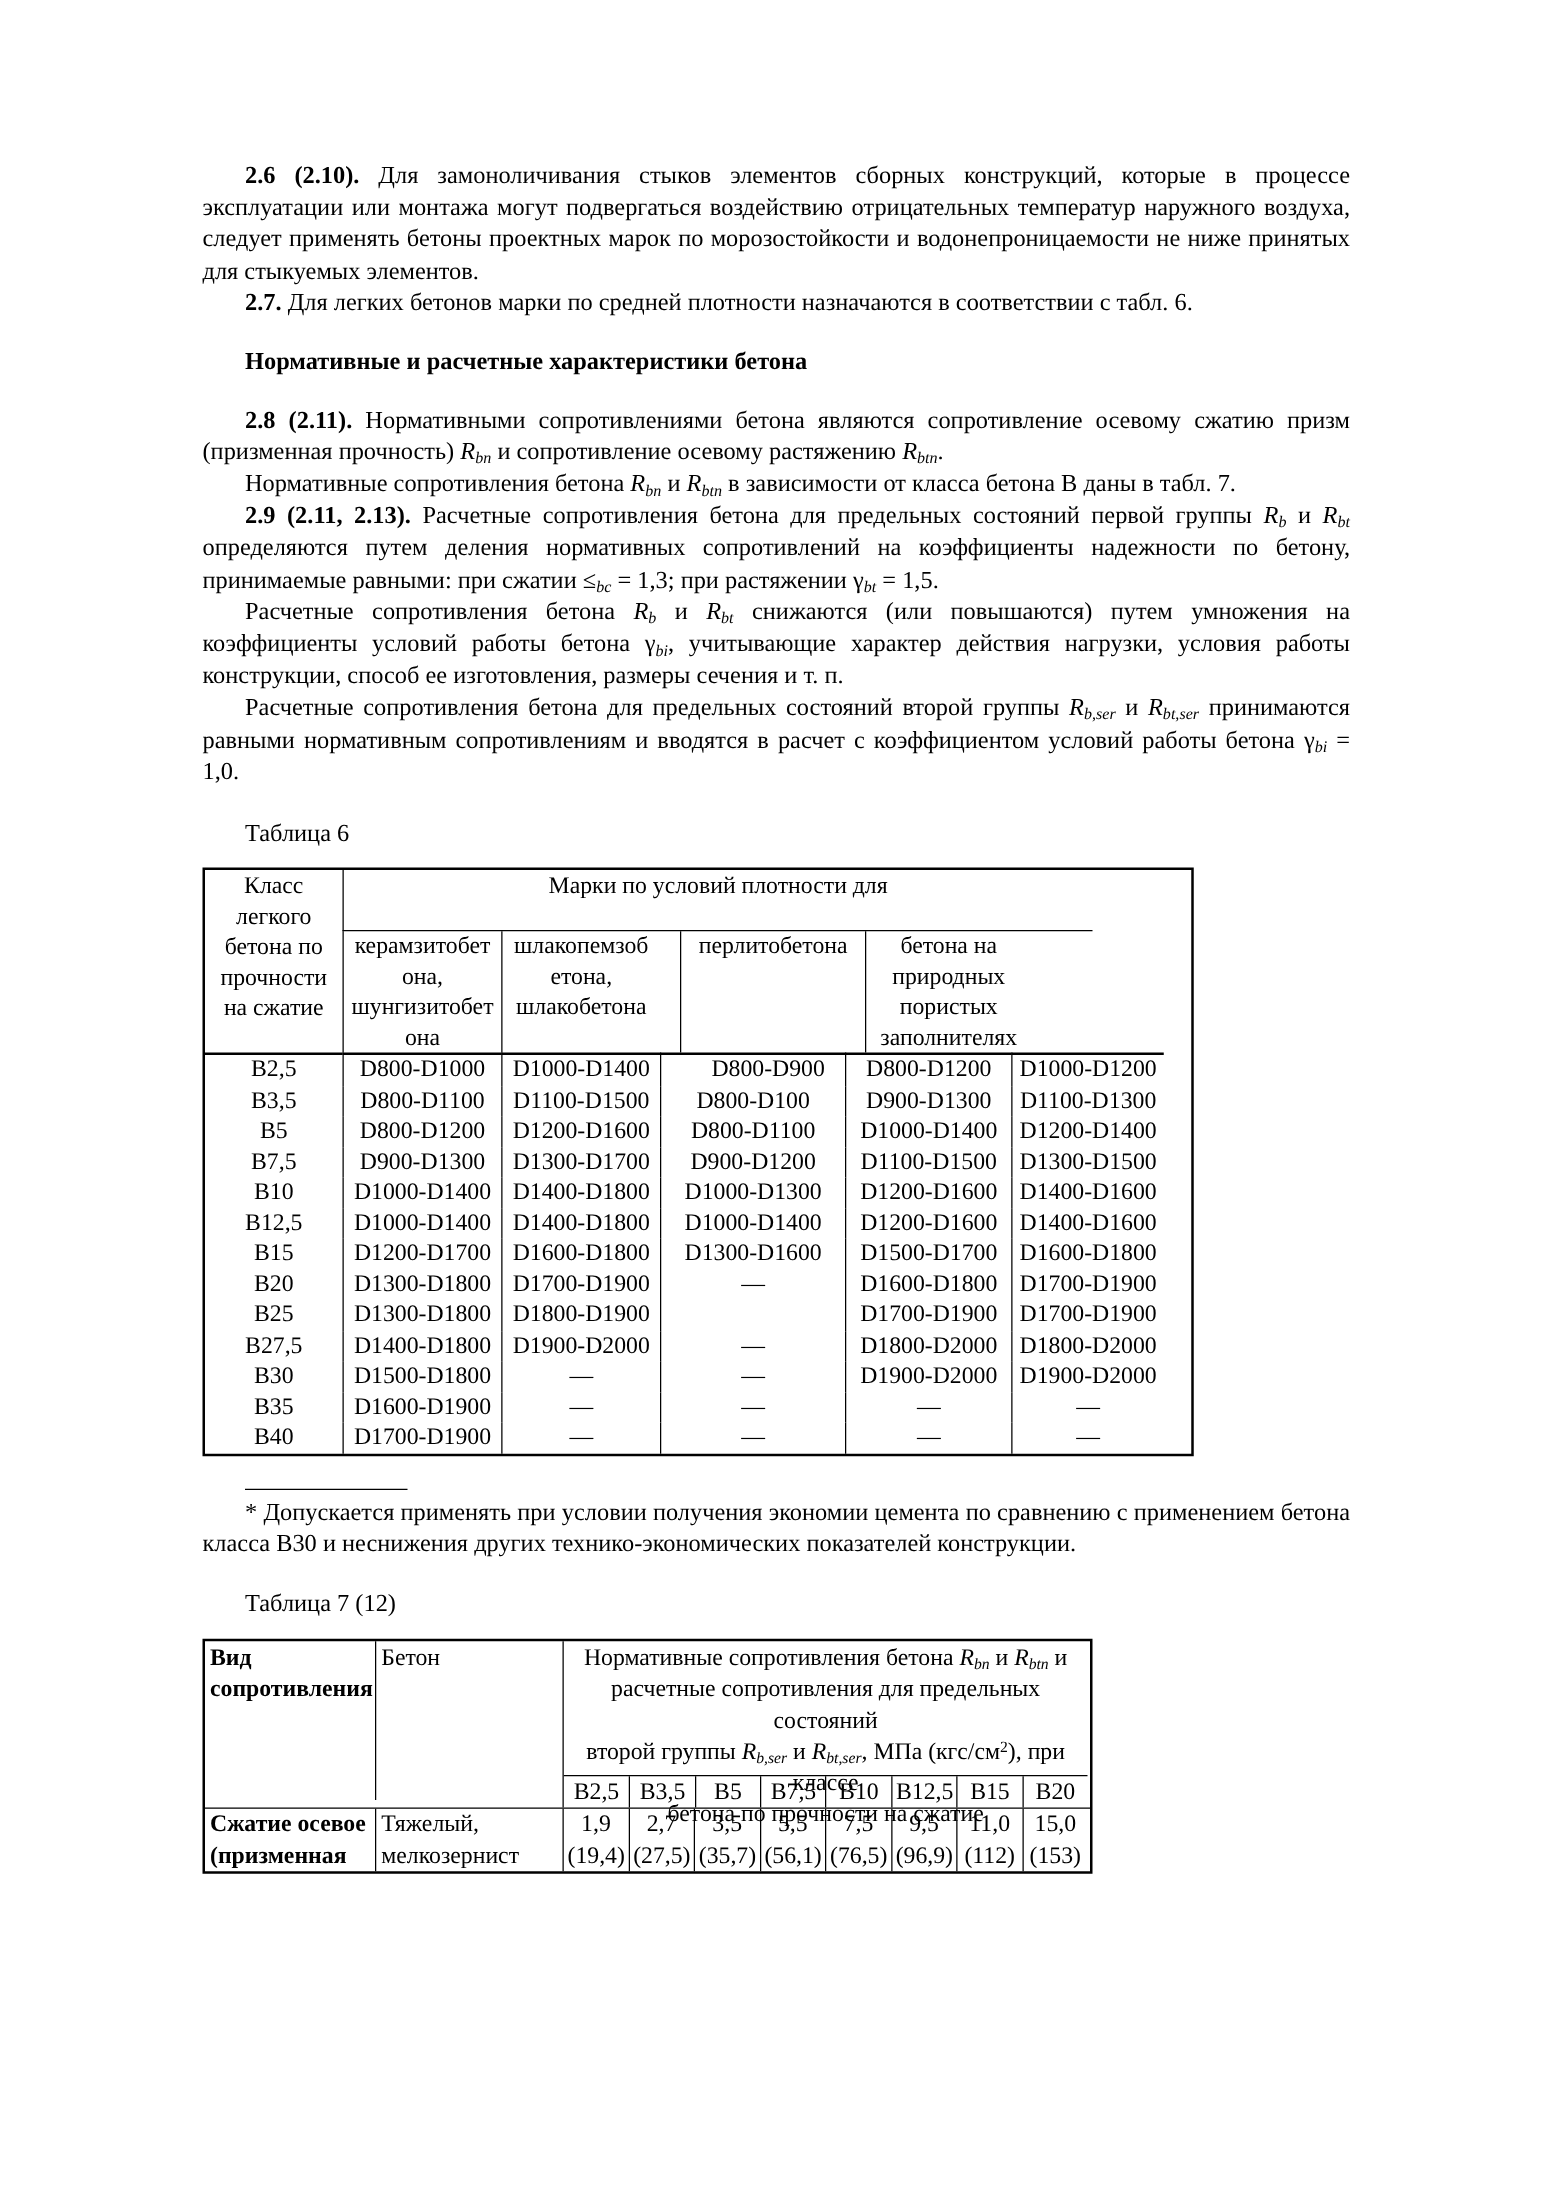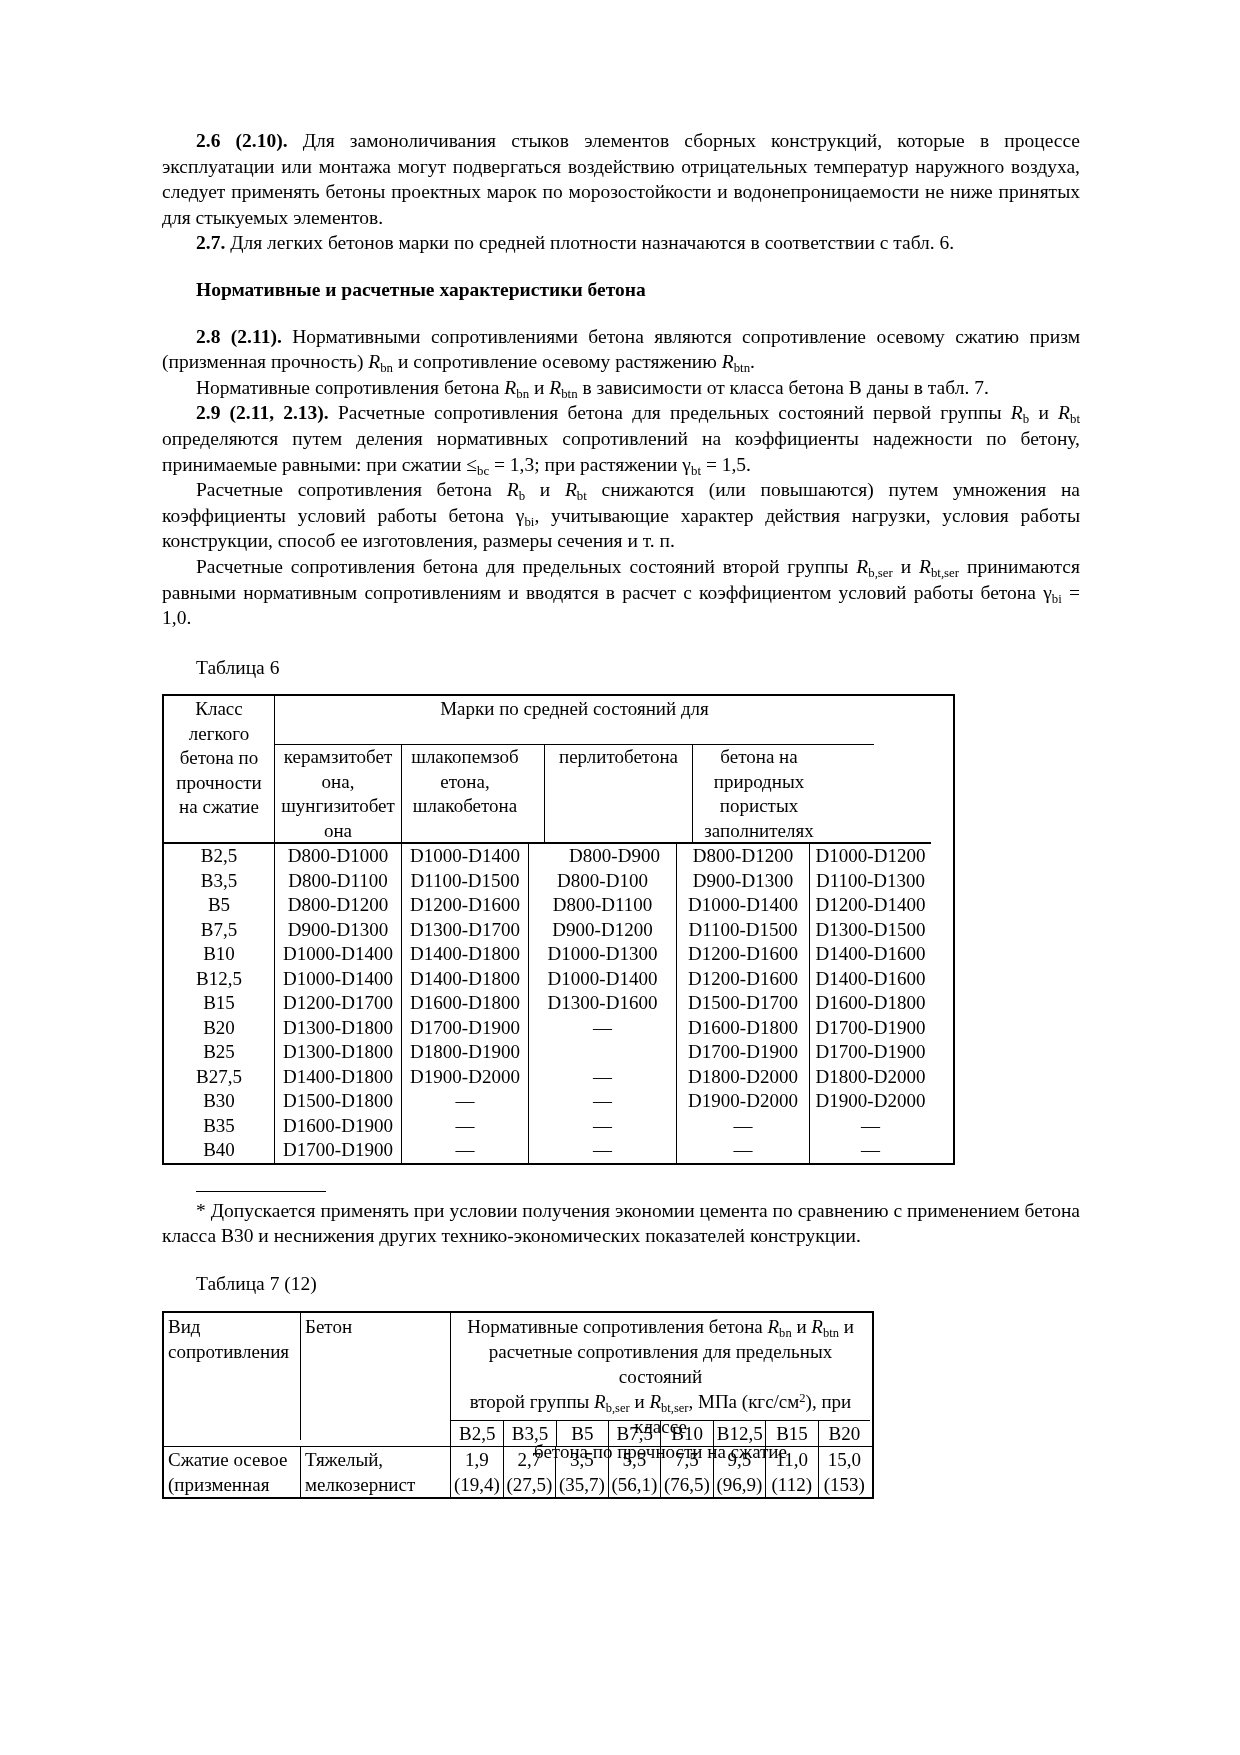--- a/index.html
+++ b/index.html
@@ -38,20 +38,21 @@
     font-weight: bold;
     font-size: 19.5px;
     line-height: 25.6px;
     text-indent: 34px;
     margin: 0;
   }
   .sp-before-heading { height: 21px; }
   .sp-after-heading { height: 21px; }
   sub {
     font-size: 0.66em;
+    font-style: italic;
     line-height: 0;
     vertical-align: -0.28em;
   }
   .ital { font-style: italic; }
   sup { font-size: 0.66em; line-height: 0; vertical-align: 0.45em; }
 
   .tbl-caption {
     font-size: 19.5px;
     line-height: 25.6px;
     text-indent: 34px;
@@ -103,21 +104,21 @@
   }
   .t7-row { display: flex; }
   .t7-cell {
     box-sizing: border-box;
     font-size: 19px;
     line-height: 25px;
     padding: 0 3px;
     text-align: center;
   }
   .t7-left { text-align: left; }
-  .c7-vid { width: 136px; }
+  .c7-vid { width: 136px; font-weight: bold; }
   .c7-beton { width: 150px; }
   .c7-sub { width: 52.5px; }
 </style>
 </head>
 <body>
 
 <div class="page">
 
   <p class="indent"><span class="bold">2.6 (2.10).</span><span> Для замоноличивания стыков элементов сборных конструкций, которые в процессе эксплуатации или монтажа могут подвергаться воздействию отрицательных температур наружного воздуха, следует применять бетоны проектных марок по морозостойкости и водонепроницаемости не ниже принятых для стыкуемых элементов.</span></p>
 
@@ -149,21 +150,21 @@
         <div class="t6-cell col-class" style="padding-top:1px;">
           <div>Класс</div>
           <div>легкого</div>
           <div>бетона по</div>
           <div>прочности</div>
           <div>на сжатие</div>
         </div>
 
         <div style="width:600px;">
 
-          <div class="t6-cell bl bb" style="width:600px;height:49px;padding-top:1px;box-sizing:border-box;">Марки по средней состояний для</div>
+          <div class="t6-cell bl bb" style="width:600px;height:49px;padding-top:1px;box-sizing:border-box;">Марки по условий плотности для</div>
 
           <div class="t6-row">
             <div class="t6-cell bl col-a" style="height:97px;">
               <div>керамзитобет</div>
               <div>она,</div>
               <div>шунгизитобет</div>
               <div>она</div>
             </div>
             <div class="t6-cell bl col-b" style="height:97px;">
               <div>шлакопемзоб</div>

